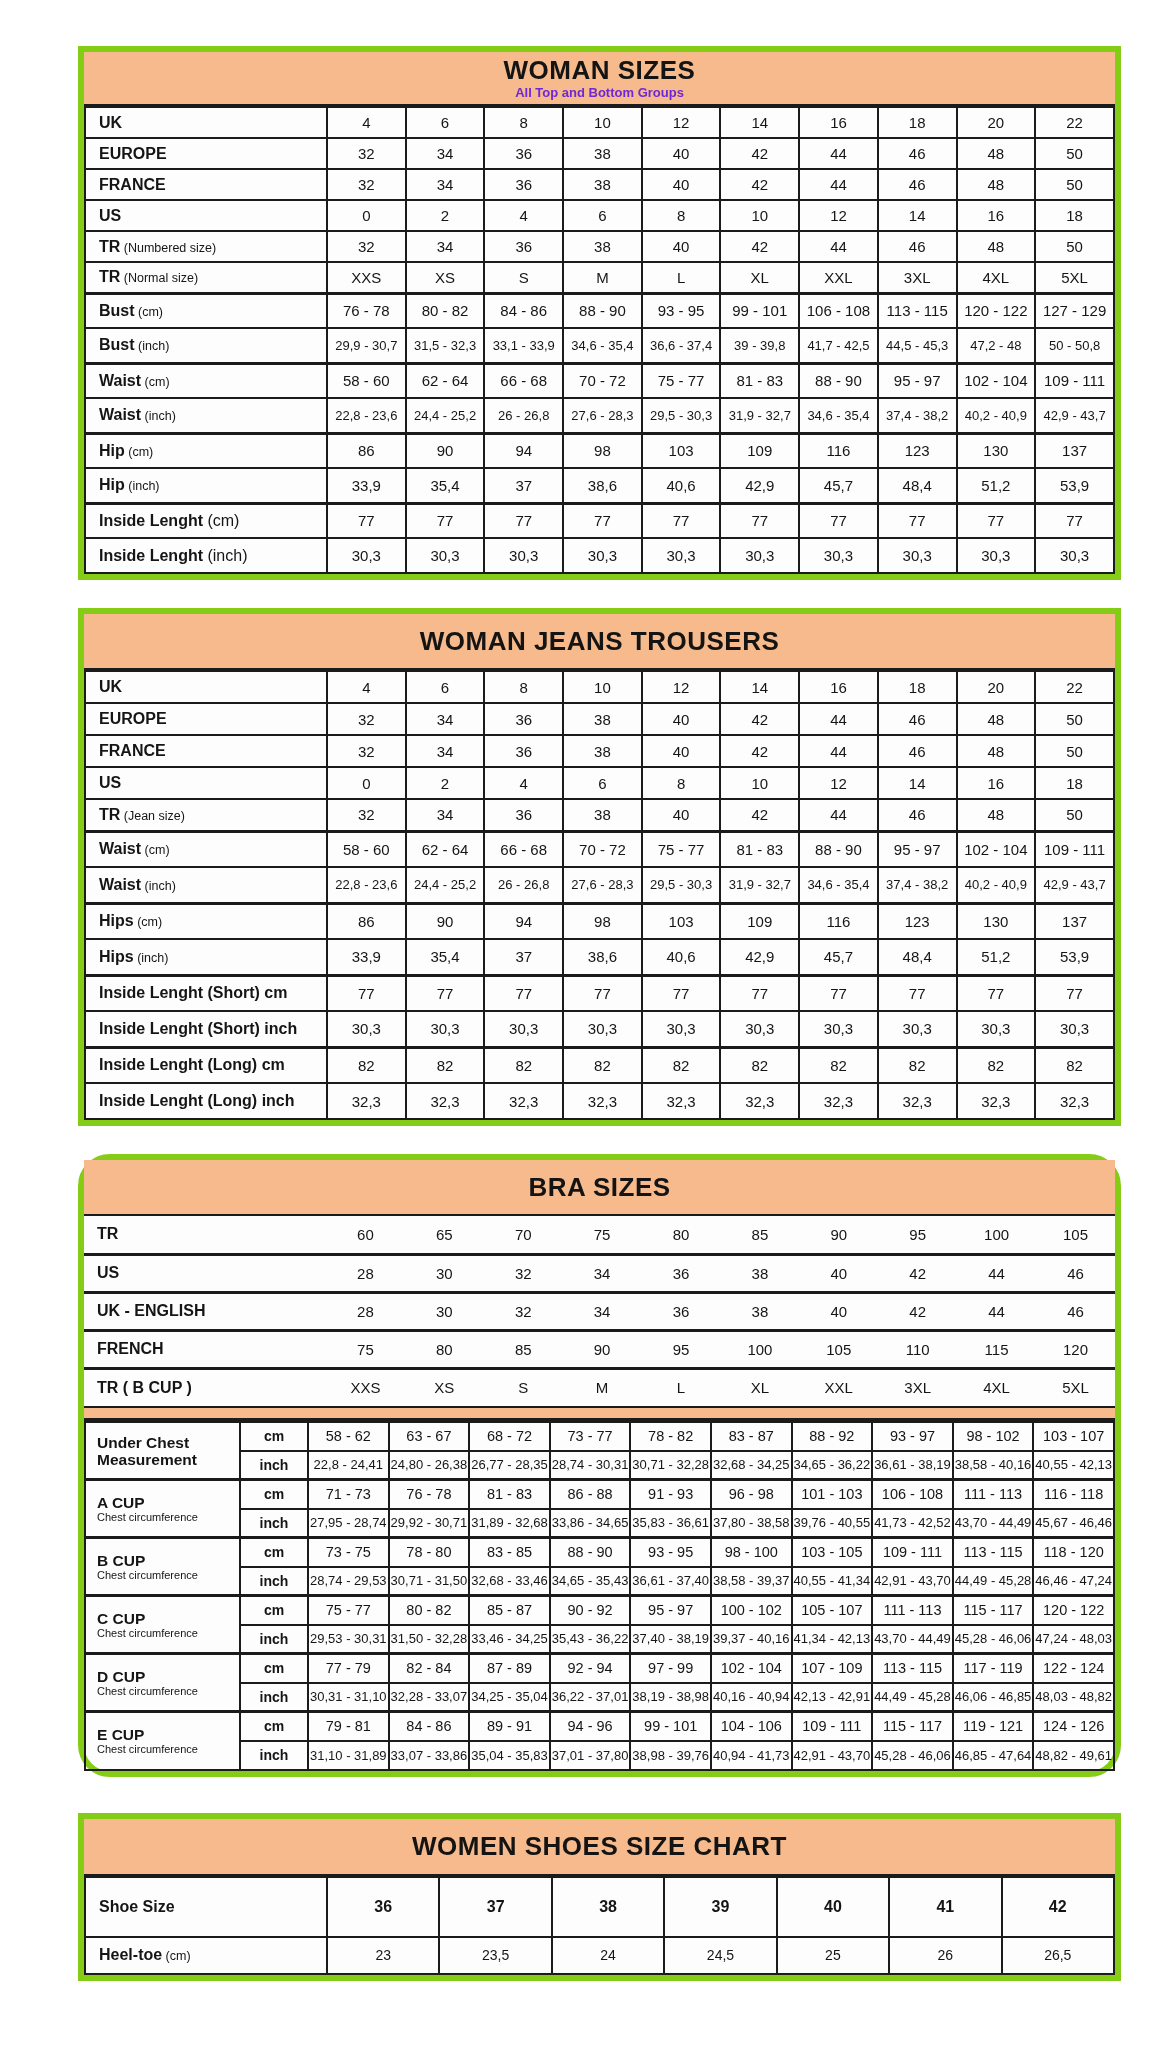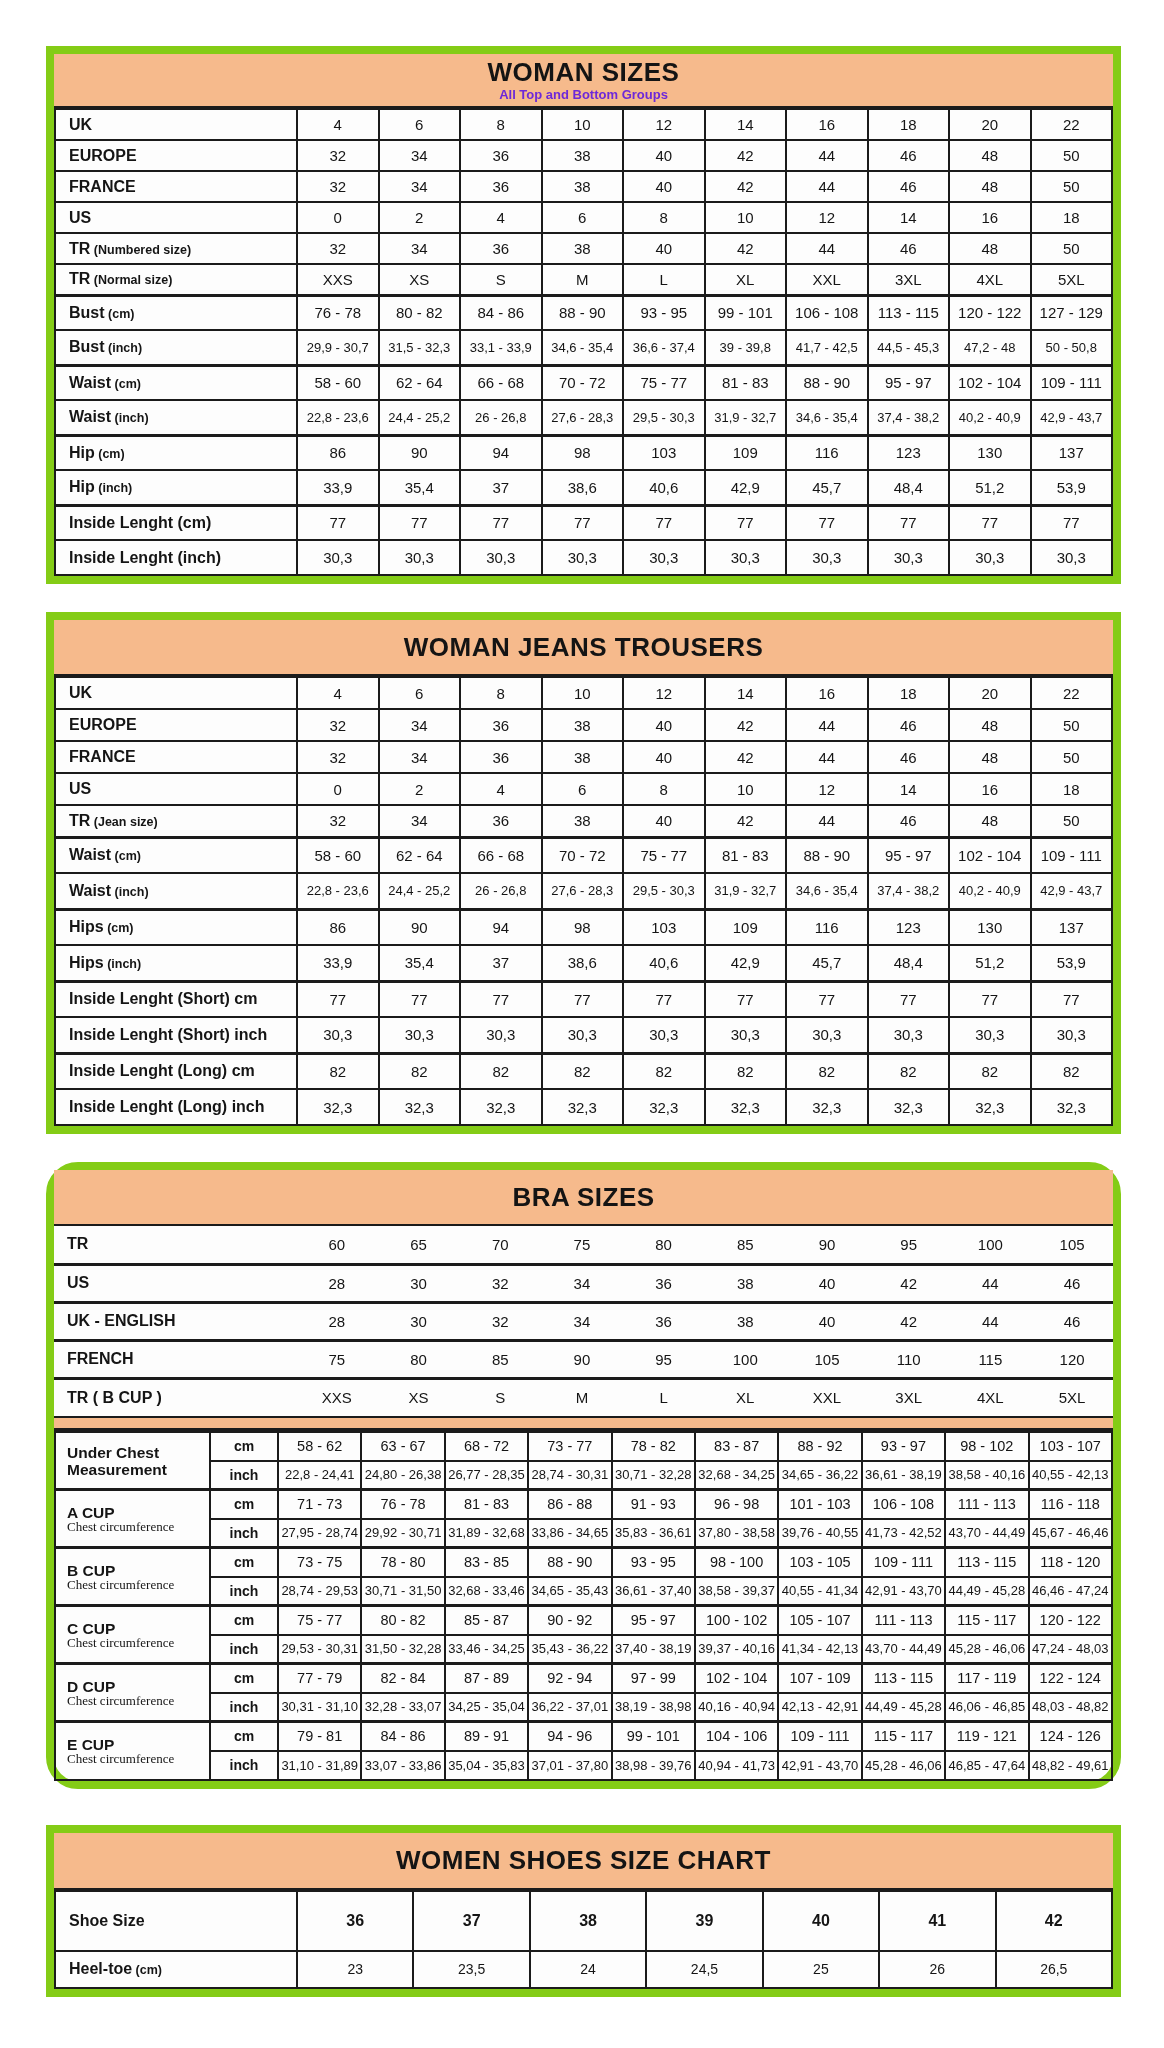--- a/index.html
+++ b/index.html
@@ -1,30 +1,30 @@
 <!DOCTYPE html>
 <html><head>
 <meta charset="utf-8">
 <style>
   html,body{margin:0;padding:0;background:#ffffff;}
   body{width:1164px;height:2048px;font-family:"Liberation Sans","DejaVu Sans",sans-serif;color:#151515;overflow:hidden;}
   .page{padding:46px 43px 0 46px;}
-  .tbl{border:8px solid #84cc16;background:#fdfdfd;}
+  .tbl{border:6px solid #84cc16;background:#fdfdfd;margin-left:32px;}
   .mb1{margin-bottom:28px;}
   .mb2{margin-bottom:36px;border-radius:32px;}
   .thead{background:#F6BA8C;text-align:center;border-bottom:2px solid #1b1b1b;}
   .thead .title{font-weight:bold;font-size:26px;letter-spacing:.5px;color:#141414;}
   .thead .subtitle{font-weight:bold;font-size:13px;margin-top:-1px;color:#6d28d9;}
   .thead.two{padding:3px 0 4px;}
   .thead.one{height:54px;display:flex;align-items:center;justify-content:center;}
   .thead.one.tall{height:55px;}
   table{width:100%;border-collapse:collapse;table-layout:fixed;}
   td{border:2px solid #1b1b1b;text-align:center;vertical-align:middle;padding:0;font-size:15px;}
   td.lab{text-align:left;padding-left:13px;font-weight:bold;font-size:16px;white-space:nowrap;}
-  td.lab .note{font-size:12.5px;font-weight:bold;}
+  td.lab .note{font-size:12.5px;font-weight:normal;}
   td.lab.lab-sm span{font-size:16px;}
   tr.sep td{border-top-width:3px;}
   tr.cont td{border-top:none;}
   td.v-sm{font-size:13px;}
   
   #t1 tbody tr{height:31px;}
   #t1 tbody tr.sep,#t1 tbody tr.cont{height:35px;}
   
   #t2 tbody tr{height:32px;}
   #t2 tbody tr.sep,#t2 tbody tr.cont{height:36px;}
@@ -32,21 +32,21 @@
   #t3u tbody tr{height:38px;}
   #t3u td{border-left:none;border-right:none;border-top-width:3px;}
   #t3u tbody tr:first-child td{border-top:none;}
   #t3u td{border-bottom:none;}
   
   .strip{height:10px;background:#F6BA8C;border-top:2px solid #1b1b1b;border-bottom:2px solid #1b1b1b;}
   
   #t3l tbody tr{height:29px;}
   #t3l td.glab{text-align:left;padding-left:11px;vertical-align:middle;white-space:normal;}
   #t3l td.glab .name{display:block;font-weight:bold;font-size:15.5px;line-height:17px;}
-  #t3l td.glab .sub{display:block;font-size:13px;font-weight:normal;line-height:12px;font-family:Liberation Serif, serif;}
+  #t3l td.glab .sub{display:block;font-size:11px;font-weight:normal;line-height:12px;}
   #t3l td.unit{font-weight:bold;font-size:14px;}
   #t3l td.v{font-size:14.5px;}
   #t3l td.v-sm{font-size:13px;}
   
   #t4 tbody tr:first-child{height:60px;}
   #t4 tbody tr:first-child td.v{font-weight:bold;font-size:16px;}
   #t4 tbody tr:last-child{height:37px;}
   #t4 td.v{font-size:14px;}
 </style>
 </head>

